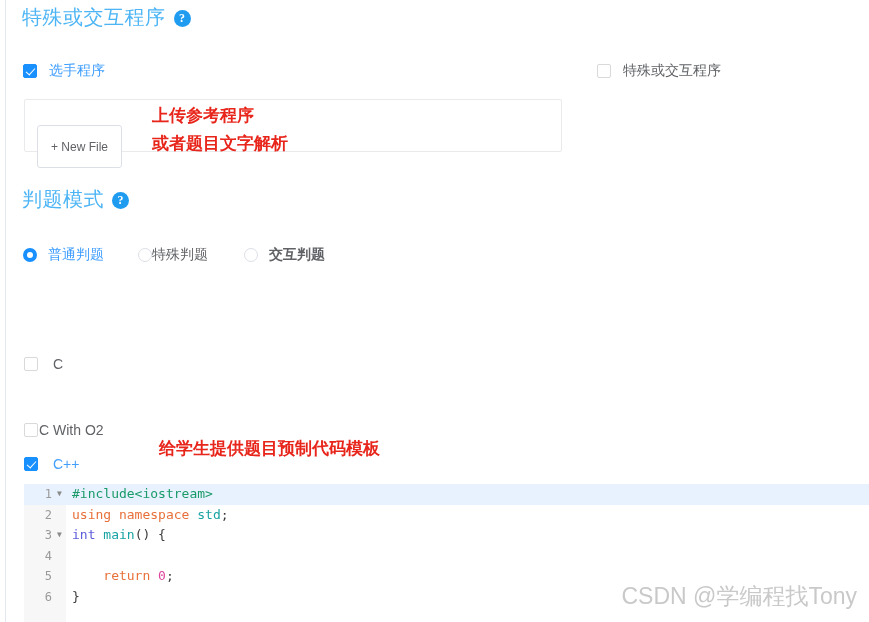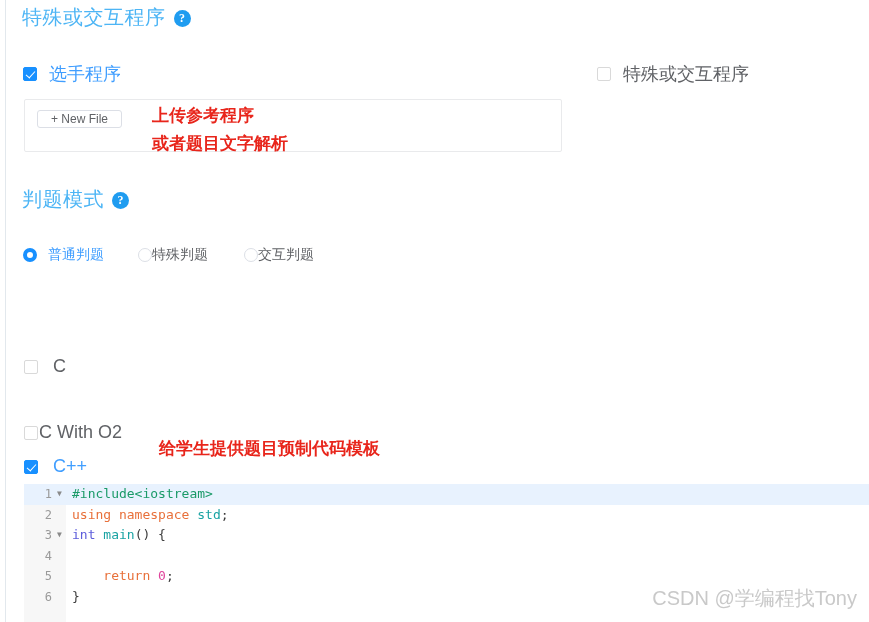--- a/index.html
+++ b/index.html
@@ -78,21 +78,21 @@
   .cbx.checked::after {
     content: "";
     position: absolute;
     left: 4px; top: 1px;
     width: 4px; height: 8px;
     border: solid #fff;
     border-width: 0 1.6px 1.6px 0;
     transform: rotate(42deg);
   }
   .cbx-label {
-    font-size: 18px;
+    font-size: 14px;
     color: #606266;
   }
   .cbx-label.blue { color: #409eff; }
 
   
   .radio-group {
     position: absolute;
     display: flex;
     align-items: center;
     white-space: nowrap;
@@ -201,21 +201,21 @@
   .tok-fn    { color: #1aa3a3; }   
   .tok-num   { color: #e0439b; }   
   .tok-plain { color: #3b3b3b; }   
 
   
   .watermark {
     position: absolute;
     right: 12px;
     bottom: 10px;
     color: #c9c9c9;
-    font-size: 20px;
+    font-size: 23px;
     white-space: nowrap;
     user-select: none;
   }
 </style>
 </head>
 <body>
 
 <div class="page">
 
   <div class="left-rule"></div>
@@ -230,40 +230,40 @@
     <span class="cbx-label blue">选手程序</span>
   </div>
 
   <div class="cbx-row" style="left:581px; top:62px; gap:12px;padding-left:16px;">
     <span class="cbx"></span>
     <span class="cbx-label">特殊或交互程序</span>
   </div>
 
   <div class="upload-box" style="left:24px; top:99px; width:538px; height:53px;"></div>
 
-  <div class="new-file-btn" style="left:37px; top:110px; width:85px; height:18px;">+ New File</div>
+  <div class="new-file-btn" style="left:37px; top:125px; width:85px; height:43px;">+ New File</div>
 
   <div class="annot" style="left:152px; top:130px;">或者题目文字解析</div>
   <div class="annot" style="left:152px; top:102px;">上传参考程序</div>
 
   <div class="section-title" style="left:22px; top:186px;">
     <span class="txt">判题模式</span>
     <span class="help-icon">?</span>
   </div>
 
   <div class="radio-group" style="left:23px; top:246px; gap:0;">
     <div class="radio-item" style="gap:11px; margin-right:34px;">
       <span class="radio selected"></span>
       <span class="radio-label blue">普通判题</span>
     </div>
     <div class="radio-item" style="margin-right:36px;">
       <span class="radio"></span>
       <span class="radio-label">特殊判题</span>
     </div>
-    <div class="radio-item" style="">
+    <div class="radio-item" style="gap:11px;font-weight:bold;">
       <span class="radio"></span>
       <span class="radio-label">交互判题</span>
     </div>
   </div>
 
 
   <div class="cbx-row" style="left:24px; top:356px; gap:15px;">
     <span class="cbx"></span>
     <span class="cbx-label">C</span>
   </div>

